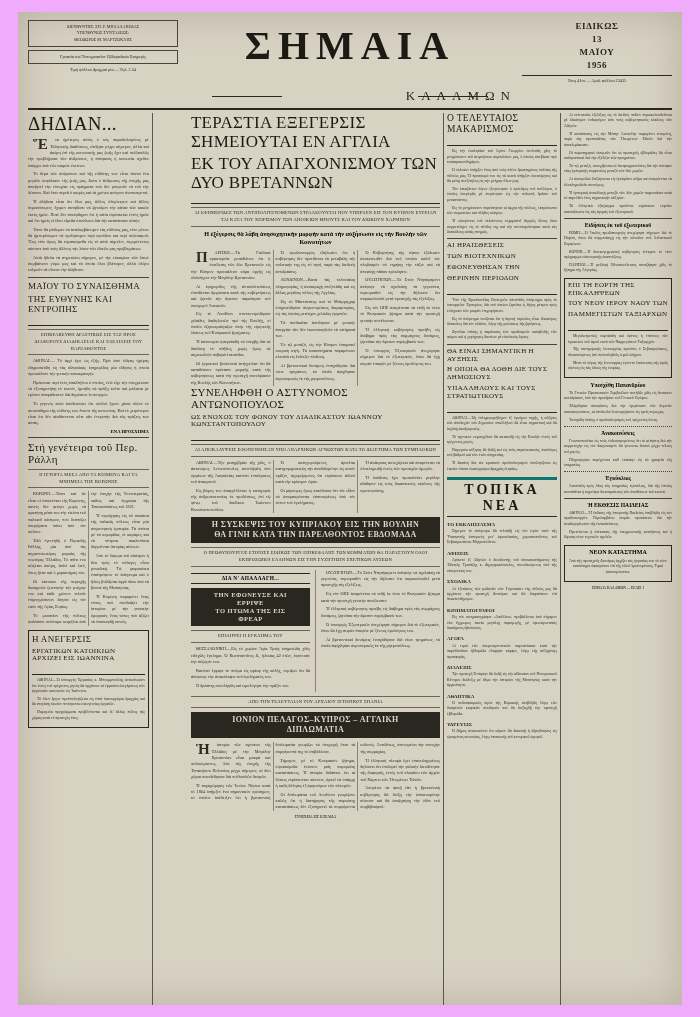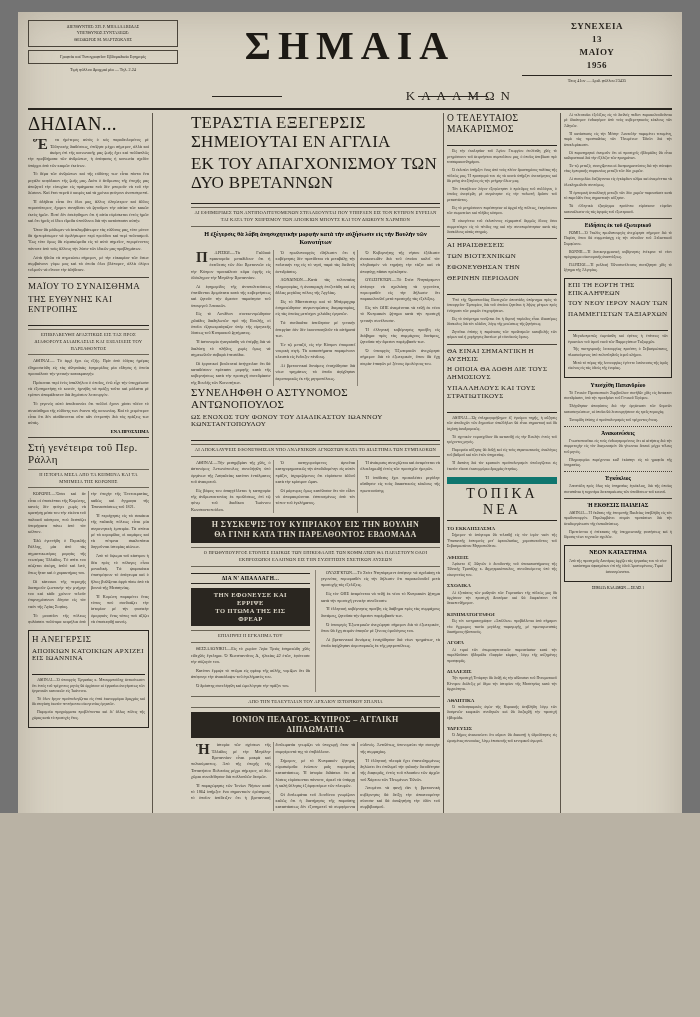--- a/index.html
+++ b/index.html
@@ -6,23 +6,23 @@
     margin: 0;
     padding: 0;
     background: #b9b2a4;
   }
   body {
     font-family: "Liberation Serif", serif;
   }
   .page {
     position: relative;
     width: 700px;
-    height: 813px;
+    height: 1017px;
     margin: 0 auto;
-    background: #737373;
+    background: #f0abfc;
     overflow: hidden;
     box-sizing: border-box;
   }
   .paper {
     position: absolute;
     left: 18px;
     top: 12px;
     width: 664px;
     height: 993px;
     background: #d8d2c3;
@@ -215,24 +215,24 @@
     line-height: 1.2;
   }
   .dotrule {
     border-bottom: 1px dotted #4a443a;
     margin: 3px 0;
   }
   .thinrule { border-bottom: 1px solid #4a443a; margin: 3px 0; }
   .local-banner {
     text-align: center;
     font-size: 14px;
-    font-weight: normal;
+    font-weight: bold;
     letter-spacing: 3px;
     color: #1d1a15;
-    border-top: 7px solid #0f766e;
+    border-top: 3px solid #0f766e;
     border-bottom: 1px solid #2a2620;
     padding: 2px 0;
     margin: 5px 0 4px 0;
   }
   .mini-item { margin-bottom: 4px; }
   .mini-item .t {
     font-size: 5px;
     font-weight: bold;
     margin-bottom: 1px;
   }
@@ -268,21 +268,21 @@
         <div class="line">Τιμή φύλλου Δραχμαί μία — Τηλ. 2.24</div>
       </div>
 
       <div class="mast-center">
         <div class="mast-title">ΣΗΜΑΙΑ</div>
         <div class="mast-sub">ΚΑΛΑΜΩΝ</div>
       </div>
 
       <div class="mast-right">
         <div class="bigdate">
-          <div>ΣΥΝΕΧΕΙΑ</div>
+          <div>ΕΙΔΙΚΩΣ</div>
           <div>13</div>
           <div>ΜΑΪΟΥ</div>
           <div>1956</div>
         </div>
         <div class="mast-rule">Έτος 41ον — Αριθ. φύλλου 23435</div>
       </div>
     </div>
 
     <div class="content">
 
@@ -315,21 +315,21 @@
           <p>Ἐδῶ ἐγεννήθη ὁ Περικλῆς Ράλλης, μία ἀπὸ τὰς σημαντικωτέρας μορφὰς τῆς νεωτέρας Ἑλλάδος. Τὸ σπίτι του σώζεται ἀκόμη, ἁπλὸ καὶ λιτό, ὅπως ἦταν καὶ ὁ χαρακτήρας του.</p>
           <p>Οἱ κάτοικοι τῆς περιοχῆς διατηροῦν ζωντανὴν τὴν μνήμην του καὶ κάθε χρόνον τελοῦν ἐπιμνημόσυνον δέησιν εἰς τὸν ναὸν τῆς Ἁγίας Σοφίας.</p>
           <p>Τὸ μουσεῖον τῆς πόλεως φυλάσσει πολύτιμα κειμήλια ἀπὸ τὴν ἐποχὴν τῆς Ἑνετοκρατίας, καθὼς καὶ ἔγγραφα τῆς Ἐπαναστάσεως τοῦ 1821.</p>
           <p>Ἡ περιήγησις εἰς τὰ σοκάκια τῆς παλαιᾶς πόλεως εἶναι μία συγκινητικὴ ἐμπειρία. Τὰ σπίτια μὲ τὰ κεραμίδια, οἱ καμάρες καὶ τὰ πέτρινα σκαλοπάτια διηγοῦνται ἱστορίας αἰώνων.</p>
           <p>Ἀπὸ τὸ ὕψωμα τοῦ κάστρου ἡ θέα πρὸς τὸ πέλαγος εἶναι μοναδική. Τὰ ψαροκάικα ἐπιστρέφουν τὸ ἀπόγευμα καὶ ὁ ἥλιος βυθίζεται ἀργὰ πίσω ἀπὸ τὰ βουνὰ τῆς Μεσσηνίας.</p>
           <p>Ἡ Κορώνη παραμένει ἕνας τόπος ποὺ συνδυάζει τὴν ἱστορίαν μὲ τὴν φυσικὴν ὀμορφιάν, ἕνας τόπος ποὺ ἀξίζει νὰ ἐπισκεφθῇ κανείς.</p>
         </div>
 
         <div class="box">
           <h3 class="hl">Η ΑΝΕΓΕΡΣΙΣ</h3>
-          <h4 class="hl rule-bot">ΑΠΟΙΚΙΩΝ ΚΑΤΟΙΚΙΩΝ ΑΡΧΙΖΕΙ ΕΙΣ ΙΩΑΝΝΙΝΑ</h4>
+          <h4 class="hl rule-bot">ΕΡΓΑΤΙΚΩΝ ΚΑΤΟΙΚΙΩΝ ΑΡΧΙΖΕΙ ΕΙΣ ΙΩΑΝΝΙΝΑ</h4>
           <div class="body tiny">
             <p>ΑΘΗΝΑΙ.—Ὁ ὑπουργὸς Ἐργασίας κ. Μπουρμπούλης ἀνεκοίνωσεν ὅτι ἐντὸς τοῦ τρέχοντος μηνὸς θὰ ἀρχίσουν αἱ ἐργασίαι ἀνεγέρσεως τῶν ἐργατικῶν κατοικιῶν εἰς Ἰωάννινα.</p>
             <p>Τὸ ὅλον ἔργον προϋπολογίζεται εἰς ἑπτὰ ἑκατομμύρια δραχμὰς καὶ θὰ στεγάσῃ ἑκατὸν πεντήκοντα οἰκογενείας ἐργατῶν.</p>
             <p>Παρομοία προγράμματα προβλέπονται καὶ δι' ἄλλας πόλεις τῆς χώρας κατὰ τὸ προσεχὲς ἔτος.</p>
           </div>
         </div>
       </div>
 
       <div class="col-sep"></div>
 

